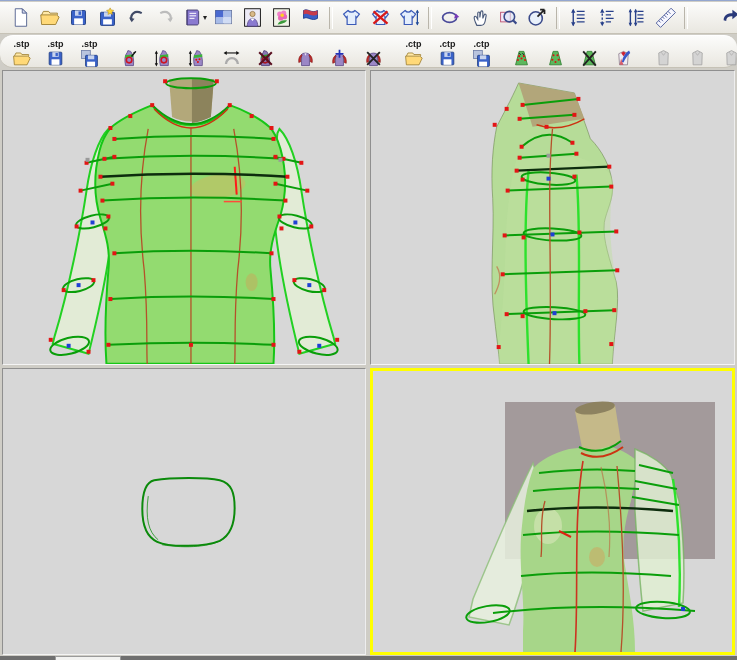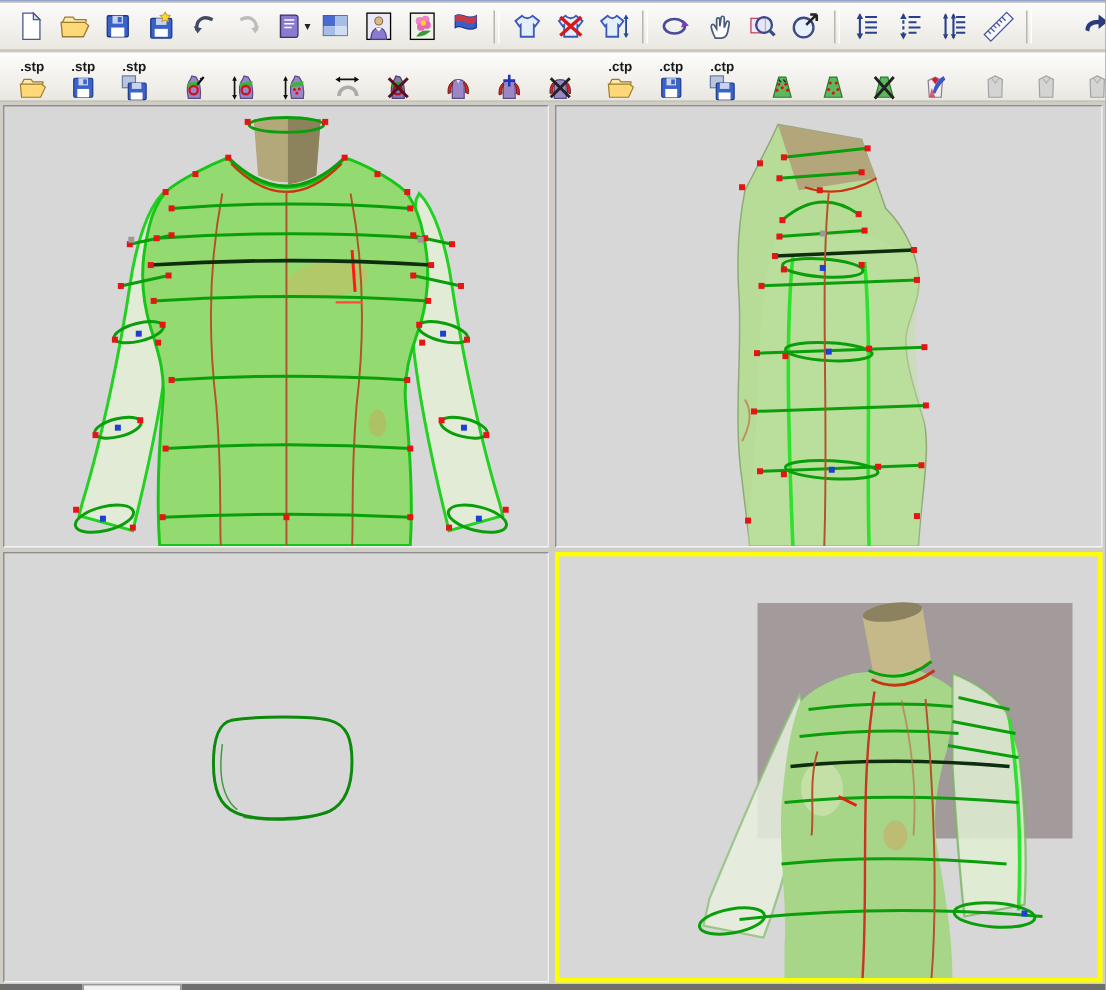--- a/index.html
+++ b/index.html
@@ -3,21 +3,21 @@
 <meta charset="utf-8">
 <style>
   html,body{margin:0;padding:0;background:#9a9a9a;}
   .app{position:relative;width:737px;height:660px;background:#cfcdc6;overflow:hidden;
        font-family:"Liberation Sans",sans-serif;border-top:1px solid #93a6cf;}
   
   .toolbar{position:absolute;left:0;right:0;display:flex;align-items:center;
            background:linear-gradient(#fcfcfb,#e9e7e0);border-bottom:1px solid #c6c2b6;
            padding-left:7px;box-sizing:border-box;}
   .toolbar.tb1{top:1px;height:32px;}
-  .toolbar.tb2{top:34px;height:33px;border-top:1px solid #fff;}
+  .toolbar.tb2{top:34px;height:33px;border-top:1px solid #fff;border-radius:13px;}
   .tb-btn{display:flex;align-items:center;justify-content:center;flex:0 0 auto;
           width:25px;height:25px;margin-right:2px;border:1px solid transparent;border-radius:2px;}
   .tb1 .tb-icon{width:21px;height:21px;}
   .tb2 .tb-btn{width:27px;height:32px;flex-direction:column;justify-content:flex-end;margin-right:5px;}
   .tb2 .tb-icon{width:19px;height:19px;}
   .tb-label{font-size:9px;font-weight:700;color:#1a1a1a;line-height:9px;letter-spacing:0;}
   .tb-sep{width:2px;height:22px;margin:0 5px 0 3px;border-left:1px solid #b9b5aa;border-right:1px solid #fff;}
   .tb-btn.gap{margin-left:6px;}
   .tb-btn.disabled{opacity:.9;}
   .tb-btn .dd{font-size:8px;color:#222;margin-left:1px;}

